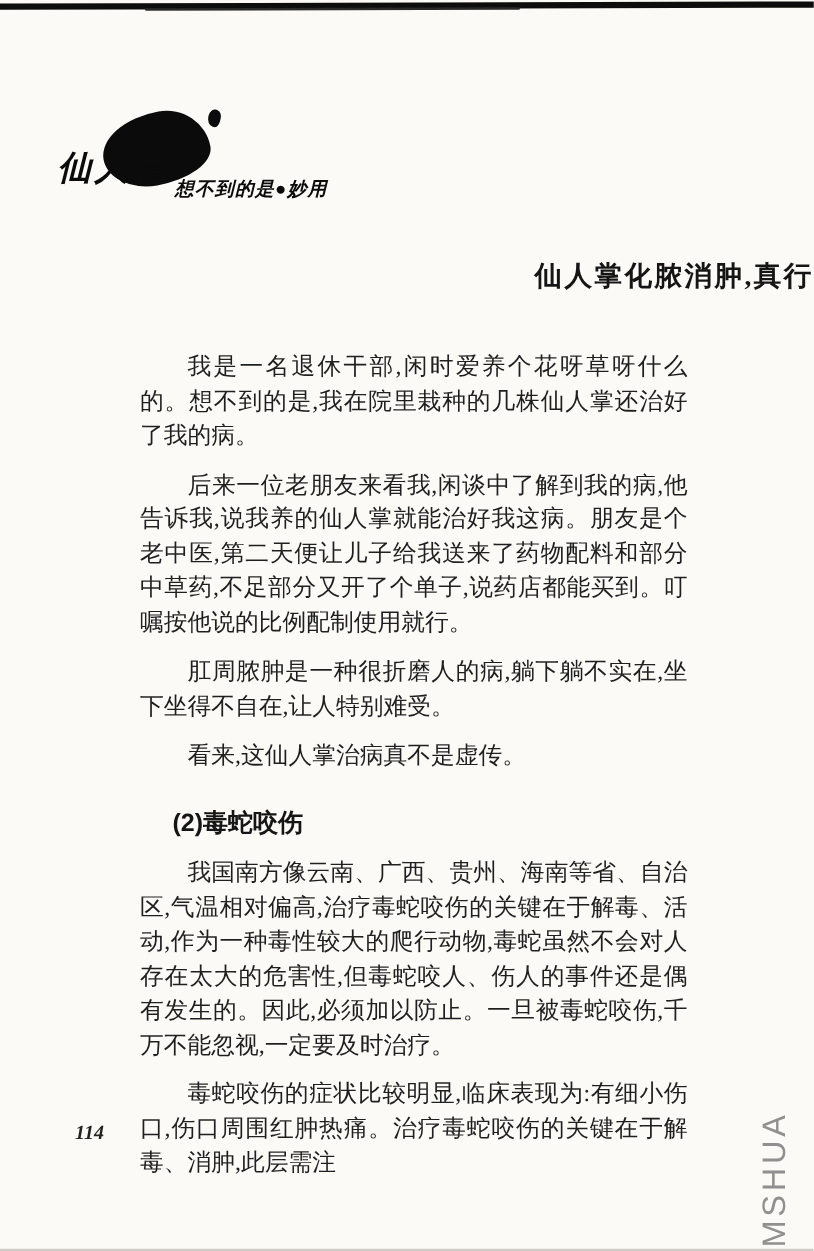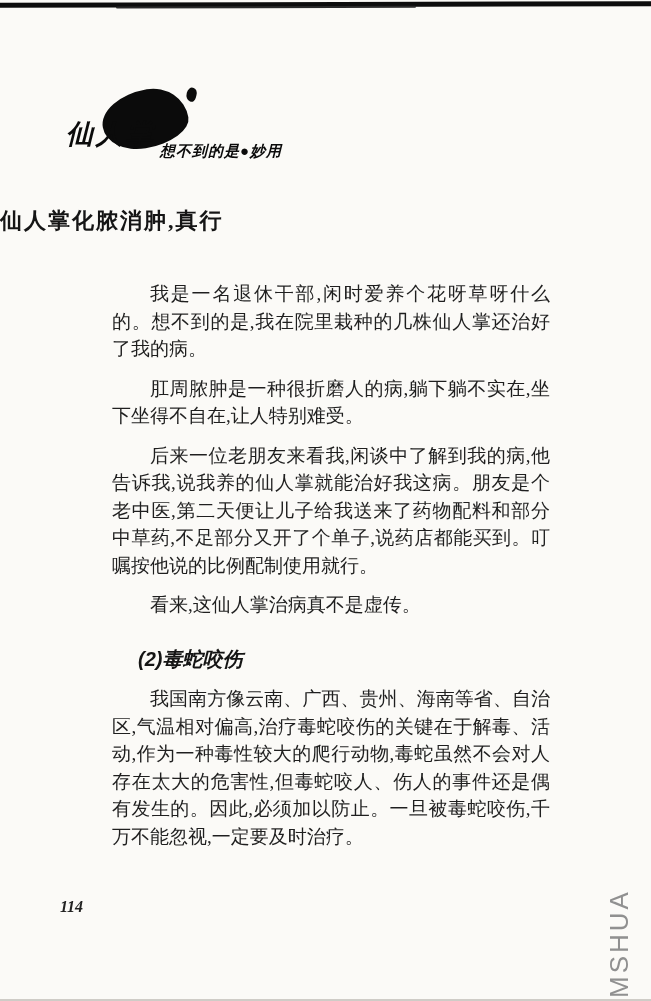--- a/index.html
+++ b/index.html
@@ -16,21 +16,21 @@
     background:#0d0d0d; transform:rotate(-0.15deg); border-radius:2px;
   }
   .scan-edge-top::after {
     content:""; position:absolute; top:4px; left:120px; width:300px; height:2px;
     background:#2a2a2a; border-radius:2px;
   }
   .scan-edge-bottom {
     position:absolute; bottom:0; left:0; width:100%; height:2px;
     background:#cfccc7;
   }
-  .logo { position:absolute; left:66px; top:90px; width:230px; height:85px; }
+  .logo { position:absolute; left:46px; top:90px; width:230px; height:85px; }
   .logo-blob {
     position:absolute; left:36px; top:0px; width:86px; height:58px;
     background:#0b0b0b;
     border-radius:58% 42% 55% 45% / 52% 60% 40% 48%;
     transform:rotate(-10deg);
   }
   .logo-blob::after {
     content:""; position:absolute; right:-12px; top:6px; width:10px; height:14px;
     background:#0b0b0b; border-radius:50% 50% 40% 60%; transform:rotate(25deg);
   }
@@ -39,37 +39,36 @@
     font-size:27px; font-weight:bold; font-style:italic;
     letter-spacing:3px; color:#0b0b0b;
   }
   .logo-sub {
     position:absolute; left:94px; top:52px; z-index:2;
     font-size:15px; font-weight:bold; font-style:italic;
     letter-spacing:1px; color:#0b0b0b;
   }
   .title {
     position:absolute; top:206px; left:0; width:100%; margin:0;
-    text-align:left;
+    text-align:right;
     font-size:22px; font-weight:bold; letter-spacing:2px;
     color:#151515;
   }
   .body-text {
     position:absolute; left:100px; top:268px; width:462px;
     font-size:19px; line-height:27.5px;
     text-align:justify;
   }
   .body-text p { margin:12px; text-indent:2em; }
   .section-heading {
     margin:27px 0 0 38px;
     font-size:20px; line-height:27.5px;
     font-weight:bold;
     font-family:"Liberation Sans","DejaVu Sans",sans-serif;
     color:#151515;
-    font-style:italic;
   }
   .page-number {
     position:absolute; left:60px; top:898px;
     font-size:16px; font-weight:bold; font-style:italic;
     color:#222222;
   }
   .watermark {
     position:absolute; left:604px; top:868px; height:130px;
     writing-mode:vertical-rl; transform:rotate(180deg);
     font-family:"Liberation Sans","DejaVu Sans",sans-serif;
@@ -87,27 +86,28 @@
   <div class="logo">
     <div class="logo-blob"></div>
     <div class="logo-main">仙人掌</div>
     <div class="logo-sub">想不到的是●妙用</div>
   </div>
 
   <h1 class="title">仙人掌化脓消肿,真行</h1>
 
   <div class="body-text">
     <p>我是一名退休干部,闲时爱养个花呀草呀什么的。想不到的是,我在院里栽种的几株仙人掌还治好了我的病。</p>
+    <p>后来一位老朋友来看我,闲谈中了解到我的病,他告诉我,说我养的仙人掌就能治好我这病。朋友是个老中医,第二天便让儿子给我送来了药物配料和部分中草药,不足部分又开了个单子,说药店都能买到。叮嘱按他说的比例配制使用就行。</p>
     <p>肛周脓肿是一种很折磨人的病,躺下躺不实在,坐下坐得不自在,让人特别难受。</p>
-    <p>后来一位老朋友来看我,闲谈中了解到我的病,他告诉我,说我养的仙人掌就能治好我这病。朋友是个老中医,第二天便让儿子给我送来了药物配料和部分中草药,不足部分又开了个单子,说药店都能买到。叮嘱按他说的比例配制使用就行。</p>
     <p>看来,这仙人掌治病真不是虚传。</p>
 
     <h2 class="section-heading">(2)毒蛇咬伤</h2>
 
     <p>我国南方像云南、广西、贵州、海南等省、自治区,气温相对偏高,治疗毒蛇咬伤的关键在于解毒、活动,作为一种毒性较大的爬行动物,毒蛇虽然不会对人存在太大的危害性,但毒蛇咬人、伤人的事件还是偶有发生的。因此,必须加以防止。一旦被毒蛇咬伤,千万不能忽视,一定要及时治疗。</p>
+    <p>毒蛇咬伤的症状比较明显,临床表现为:有细小伤口,伤口周围红肿热痛。治疗毒蛇咬伤的关键在于解毒、消肿,此层需注</p>
   </div>
 
   <div class="page-number">114</div>
 
   <div class="watermark">MSHUA</div>
 
   <div class="scan-edge-bottom"></div>
 
 </div>
 

